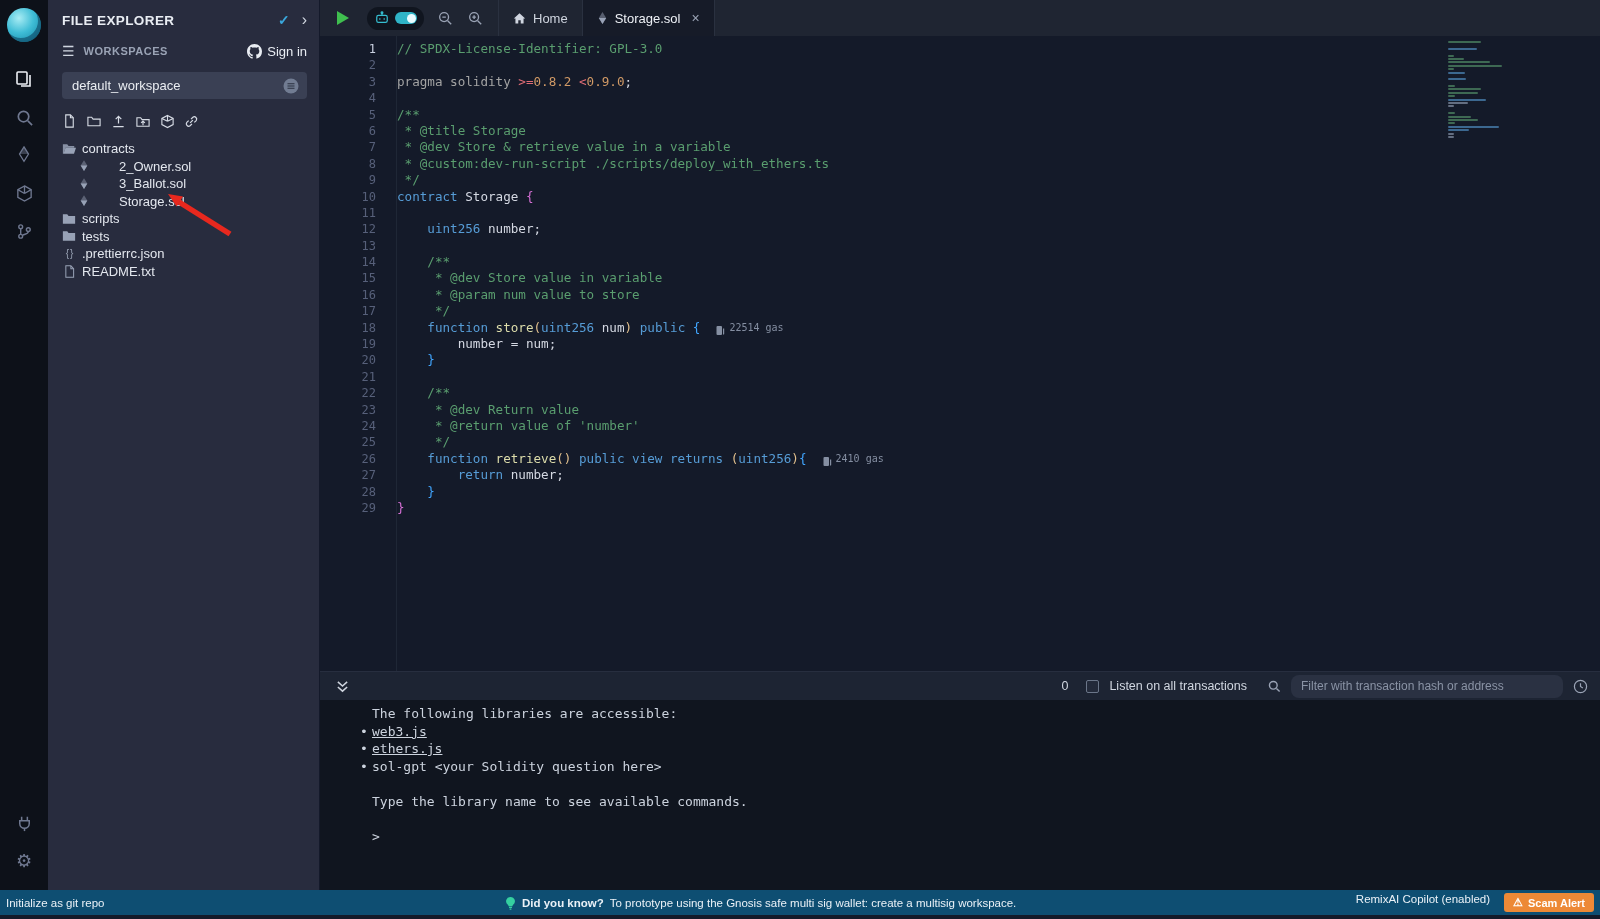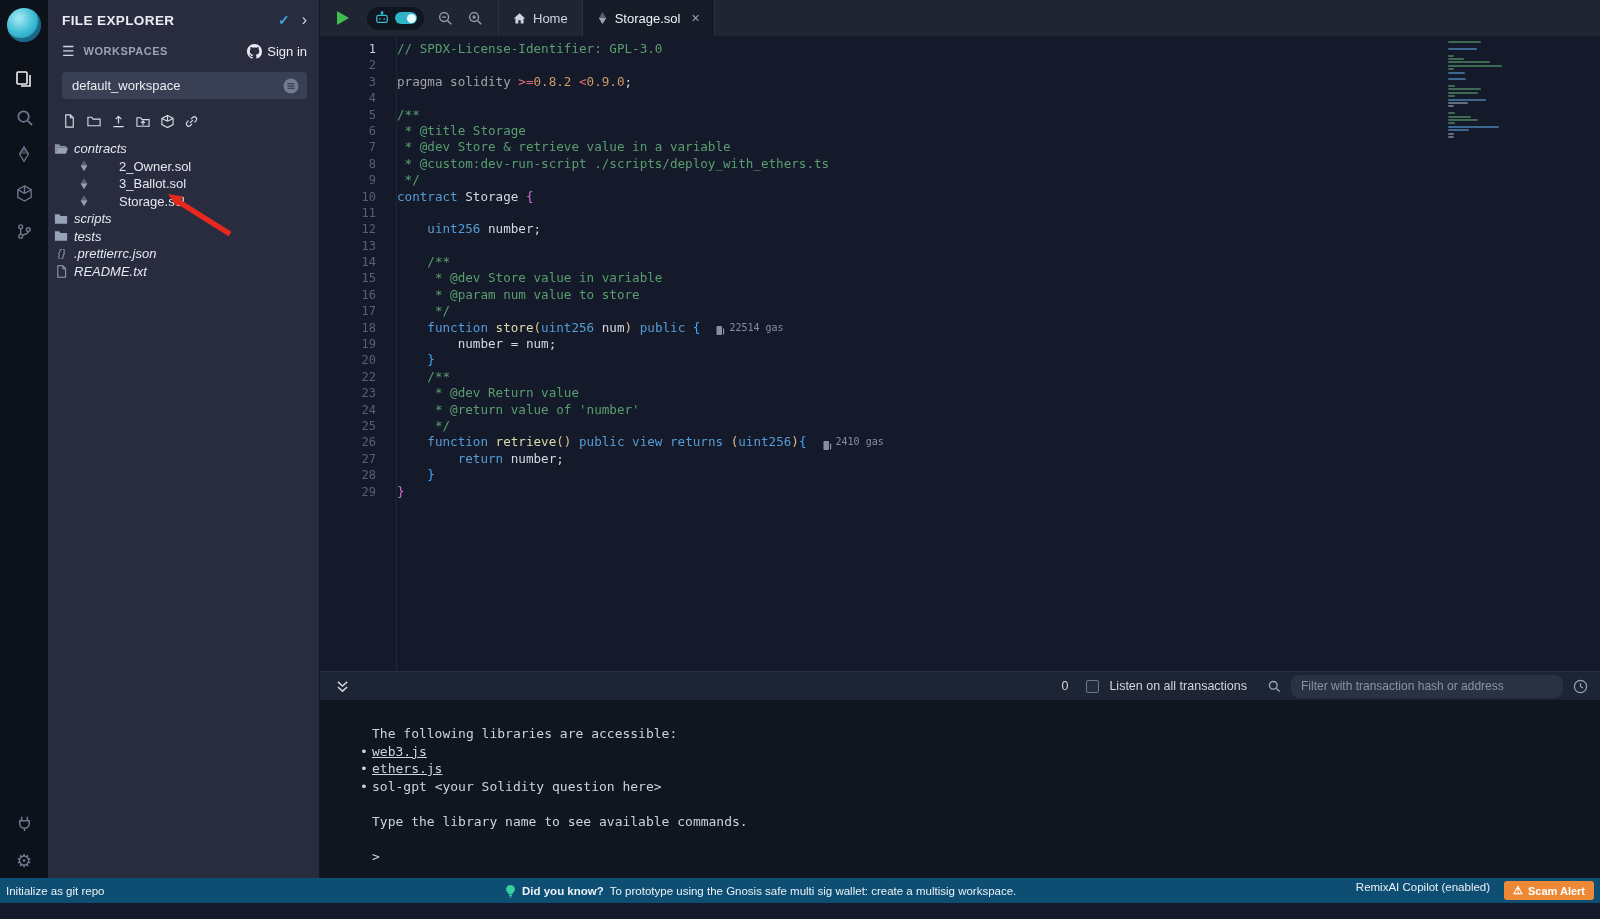--- a/index.html
+++ b/index.html
@@ -33,21 +33,21 @@
   .signin { display:flex; align-items:center; gap:5px; color:#e9edf3; font-size:13px; cursor:pointer; }
   .signin svg { display:block; }
   .ws-select { margin:6px 12px 4px 14px; height:27px; background:#3a4054; border-radius:4px;
                display:flex; align-items:center; padding:0 8px 0 10px; cursor:pointer; }
   .ws-select > span:first-child { flex:1; font-size:13px; color:#eaedf2; }
   .fx-toolbar { display:flex; align-items:center; gap:9px; padding:10px 12px 6px 14px; color:#d6dbe4; }
   .fx-toolbar span { cursor:pointer; display:flex; }
   .tree { margin-top:5px; }
   .tree-row { display:flex; align-items:center; height:17.5px; font-size:13px; color:#e3e7ee;
               cursor:pointer; gap:6px; }
-  .tree-row.ind0 { padding-left:6px;font-style:italic; }
+  .tree-row.ind0 { padding-left:14px; }
   .tree-row.ind1 { padding-left:29px;gap:28px; }
   .tree-ic { display:flex; align-items:center; color:#98a2b6; width:14px; justify-content:center; }
   .jsonic { font-size:10px; color:#9aa3b5; letter-spacing:-1px; }
 
   .arrow-anno { position:absolute; left:152px; top:186px; width:95px; height:62px; z-index:9; pointer-events:none; }
 
   
   .main { position:absolute; left:320px; top:0; width:1280px; height:894px;
           display:flex; flex-direction:column; }
   .tabbar { height:36px; background:#1f2532; display:flex; align-items:stretch; flex:none; }
@@ -83,30 +83,30 @@
   .termchev { color:#cfd5df; display:flex; cursor:pointer; }
   .flex1 { flex:1; }
   .txcount { color:#d0d6e0; font-size:12.5px; margin-right:8px; }
   .checkbox { width:13px; height:13px; border:1px solid #6b7689; border-radius:2px;
               background:#232a3a; cursor:pointer; flex:none; }
   .listenlbl { color:#d0d6e0; font-size:12.5px; margin-right:10px; }
   .searchic, .clockic { color:#9aa3b5; display:flex; cursor:pointer; }
   .filterinput { width:272px; height:23px; background:#2a3142; border:none; border-radius:8px;
                  color:#dfe3ea; font-size:12px; padding:0 10px; outline:none; }
   .filterinput::placeholder { color:#8a93a5; }
-  .termbody { height:194px; background:#10151f; flex:none; padding:25px 0 0 52px;
+  .termbody { height:194px; background:#10151f; flex:none; padding:5px 0 0 52px;
               font-family:"DejaVu Sans Mono", monospace; font-size:13px; color:#ccd3de; }
   .tline { height:17.5px; line-height:17.5px; position:relative; white-space:pre; }
   .tline .bullet { position:absolute; left:-12px; }
   .tline a { color:#ccd3de; text-decoration:underline; cursor:pointer; }
   .tline .it { }
   .prompt { height:17.5px; line-height:17.5px; margin-top:17.5px; }
 
   
-  .statusbar { position:absolute; left:0; bottom:16px; width:1600px; height:25px; background:#0e4e72;
+  .statusbar { position:absolute; left:0; bottom:4px; width:1600px; height:25px; background:#0e4e72;
                color:#eaf1f7; font-size:11.5px; display:flex; align-items:center; z-index:5; }
   .sb-left { padding-left:6px; cursor:pointer; }
   .sb-center { position:absolute; left:505px; display:flex; align-items:center; gap:6px; }
   .sb-center b { font-weight:700; }
   .sb-right { position:absolute; right:6px; display:flex; align-items:flex-start; gap:14px; }
   .scam { background:#ed8936; border-radius:3px; height:19px; display:flex; align-items:center;
           gap:5px; padding:0 9px; font-weight:700; font-size:11px; cursor:pointer; color:#fff; }
   .warn { font-size:11px; }
 </style>
 </head>
@@ -431,20 +431,24 @@
               </svg>
             </span>22514 gas</span>
         </div>
         <div class="code-line">
           <span class="ln">19</span>
           <span class="codetxt"><span style="color:#d4d8e2">        number = num;</span></span>
         </div>
         <div class="code-line">
           <span class="ln">20</span>
           <span class="codetxt"><span style="color:#d4d8e2">    </span><span style="color:#41a6ff">}</span></span>
+        </div>
+        <div class="code-line">
+          <span class="ln">21</span>
+          <span class="codetxt"></span>
         </div>
         <div class="code-line">
           <span class="ln">22</span>
           <span class="codetxt"><span style="color:#5a9e6f">    /**</span></span>
         </div>
         <div class="code-line">
           <span class="ln">23</span>
           <span class="codetxt"><span style="color:#5a9e6f">     * @dev Return value</span></span>
         </div>
         <div class="code-line">

